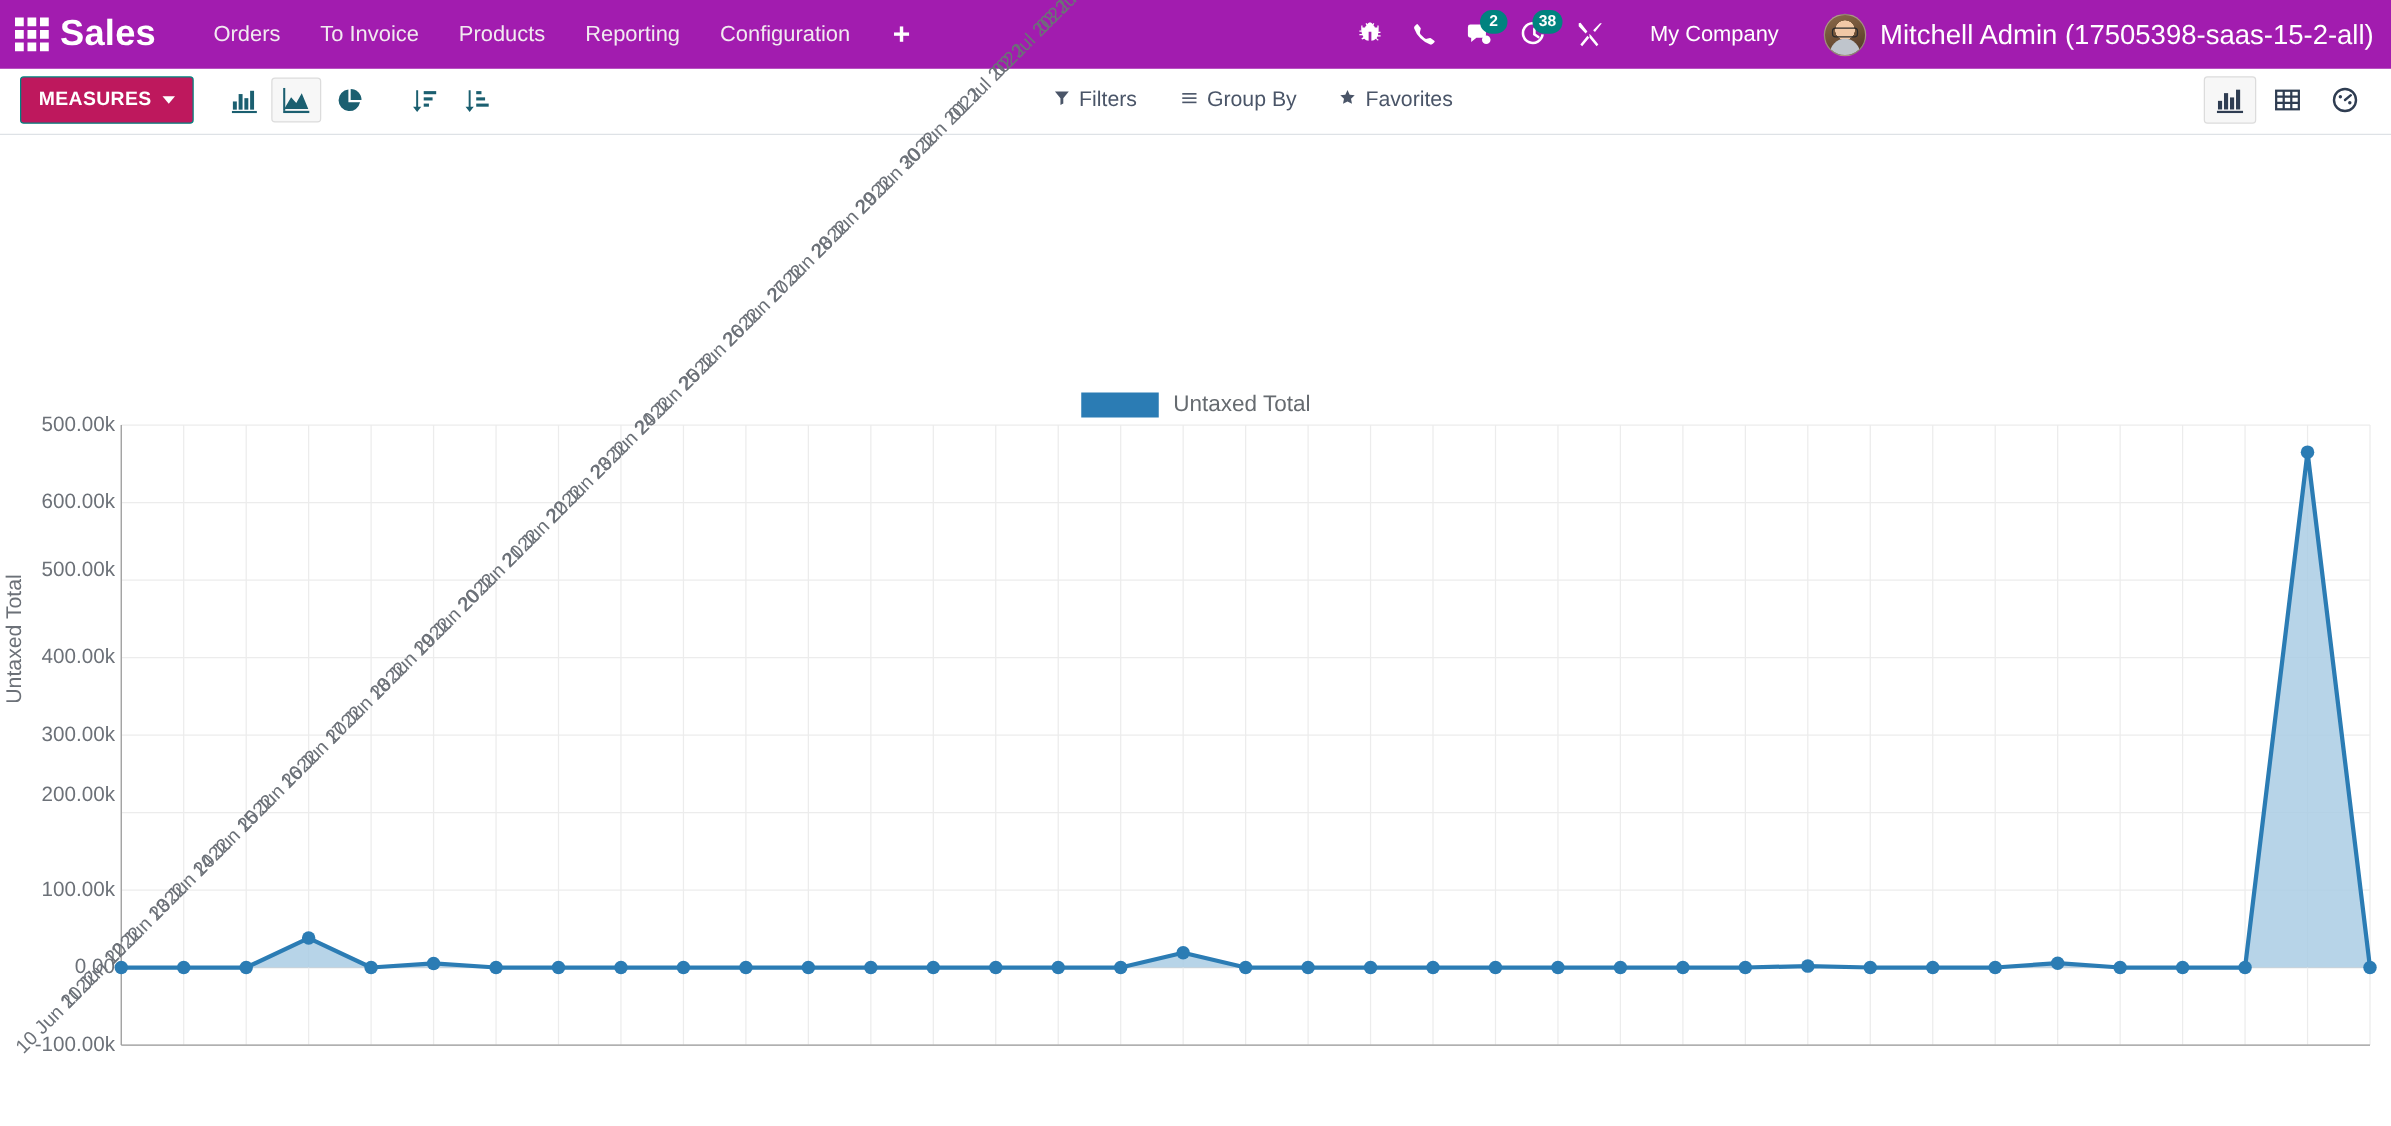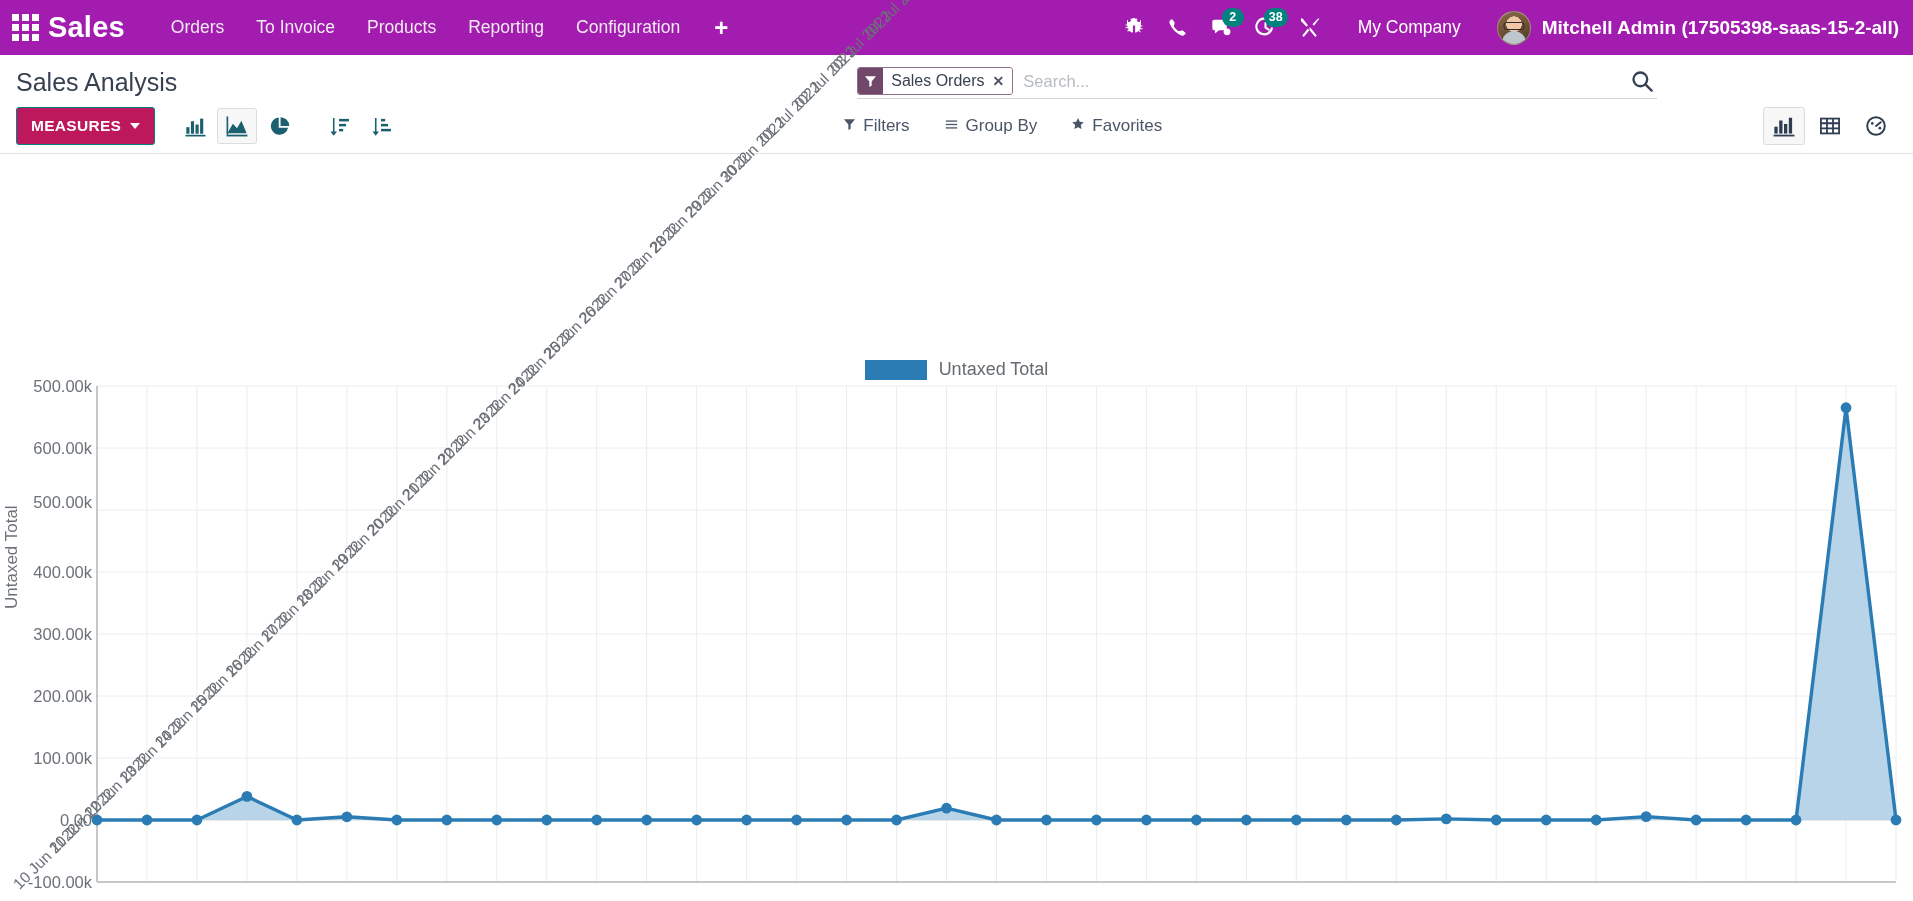--- a/index.html
+++ b/index.html
@@ -98,21 +98,21 @@
     width: 24px; height: 18px; border-radius: 12px 12px 0 0;
     background: #bfc5cc;
   }
   .avatar::before {
     content:""; position:absolute; left:50%; top:34%;
     transform: translateX(-50%);
     width: 19px; height: 6px;
     border: 1.6px solid #2b2b2b; border-radius: 3px;
     z-index: 2;
   }
-  .user-name { font-size: 19px; font-weight: bold; }
+  .user-name { font-size: 22px; }
 
   
   .control-panel {
     background: #ffffff;
     border-bottom: 1px solid #dee2e6;
     padding: 0;
   }
   .cp-row1 {
     display: flex; align-items: flex-start;
     padding: 12px 16px 0 16px;
@@ -351,46 +351,20 @@
   <div class="company-name">My Company</div>
 
   <div class="user-block">
     <div class="avatar"></div>
     <span class="user-name">Mitchell Admin (17505398-saas-15-2-all)</span>
   </div>
 </div>
 
 <div class="control-panel">
 
-  <div class="cp-row1">
-    <div class="page-title">Sales Analysis</div>
-
-    <div class="cp-searchwrap">
-      <div class="searchview">
-        <div class="facet">
-          <span class="facet-icon">
-            <svg width="13" height="13" viewBox="0 0 16 16" fill="currentColor">
-              <path d="M1.2 1.5h13.6L9.4 8.1v5.1l-2.8 1.6V8.1z"></path>
-            </svg>
-          </span>
-          <span class="facet-label">
-            <span>Sales Orders</span>
-            <span class="facet-x">✕</span>
-          </span>
-        </div>
-        <input class="search-input" type="text" placeholder="Search..." style="">
-        <span class="search-magnifier">
-          <svg width="22" height="22" viewBox="0 0 16 16" fill="none" stroke="currentColor" stroke-width="1.7">
-            <circle cx="6.8" cy="6.8" r="5"></circle>
-            <path d="M10.5 10.5 15 15" stroke-linecap="round"></path>
-          </svg>
-        </span>
-      </div>
-    </div>
-  </div>
 
   <div class="cp-row2">
     <button class="measures-btn">
       <span>MEASURES</span>
       <span class="caret-down"></span>
     </button>
 
     <div class="chart-btns">
       <span class="icon-btn">
         <svg width="21" height="21" viewBox="0 0 16 16" fill="currentColor">
@@ -498,21 +472,21 @@
     <span class="legend-swatch"></span>
     <span class="legend-text">Untaxed Total</span>
   </div>
 
   <div class="axis-ylabel">Untaxed Total</div>
 
   <div class="ytick-col">
       <div class="ytick" style="top: 728px;">-100.00k</div>
       <div class="ytick" style="top: 666px;">0.00</div>
       <div class="ytick" style="top: 604px;">100.00k</div>
-      <div class="ytick" style="top: 542px;">200.00k</div>
+      <div class="ytick" style="top: 528px;">200.00k</div>
       <div class="ytick" style="top: 480px;">300.00k</div>
       <div class="ytick" style="top: 418px;">400.00k</div>
       <div class="ytick" style="top: 348px;">500.00k</div>
       <div class="ytick" style="top: 294px; margin-left: 44px;">600.00k</div>
       <div class="ytick" style="top: 232px;">500.00k</div>
     </div>
 
   <svg id="plot-svg" width="1913" height="735" style="position:absolute; left:0; top:0;">
       <line x1="97" y1="728" x2="1896" y2="728" stroke="#ececec" stroke-width="1"></line>
       <line x1="97" y1="666" x2="1896" y2="666" stroke="#d8d8d8" stroke-width="1"></line>

